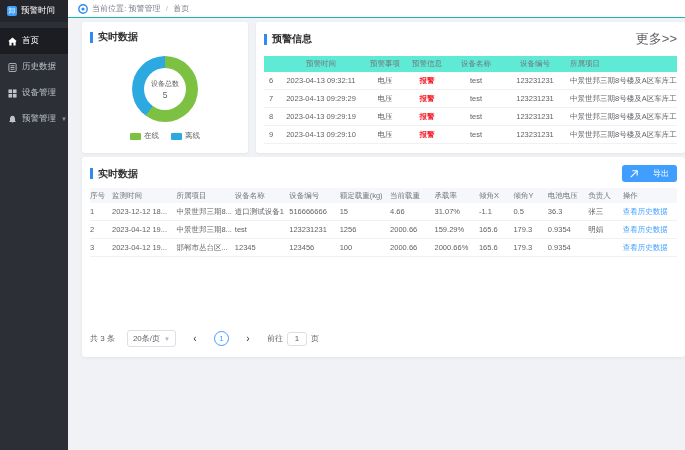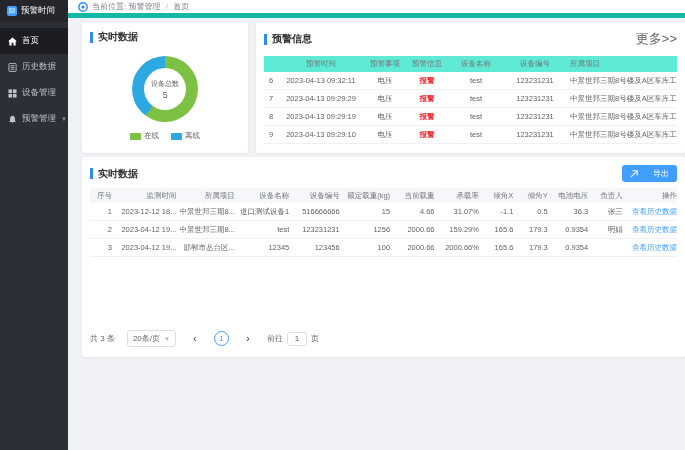--- a/index.html
+++ b/index.html
@@ -10,21 +10,21 @@
   .sidebar{position:absolute;left:0;top:0;width:68px;height:450px;background:#2c2f36;z-index:5}
   .logo{height:22px;display:flex;align-items:center;gap:4px;padding:0 7px;background:#24262c;color:#fff;font-size:8.5px;white-space:nowrap}
   .logo-mark{width:10px;height:10px;border-radius:2px;background:#409eff;display:flex;align-items:center;justify-content:center;color:#fff;font-size:7px;flex:0 0 auto}
   .menu{padding-top:6px}
   .menu-item{height:26px;display:flex;align-items:center;gap:5px;padding:0 8px;font-size:8.5px;color:#bdc2cc;cursor:pointer;white-space:nowrap}
   .menu-item svg{flex:0 0 auto}
   .menu-item.active{background:#1b1d22;color:#fff}
   .menu-item .caret{margin-left:auto;font-size:6px;color:#8a8f99}
 
   
-  .topbar{position:absolute;left:68px;top:0;width:617px;height:18px;background:#fff;display:flex;align-items:center;gap:4px;padding:0 10px;border-bottom:5px solid #14b8a6}
+  .topbar{position:absolute;left:68px;top:0;width:617px;height:18px;background:#fff;display:flex;align-items:center;gap:4px;padding:0 10px;border-bottom:1px solid #14b8a6}
   .topbar .crumb{font-size:8px;color:#7a7f87;white-space:nowrap}
   .crumb-link{cursor:pointer}
   .crumb-sep{margin:0 3px;color:#b8bcc4}
 
   
   .card{position:absolute;background:#fff;border-radius:3px;box-shadow:0 1px 3px rgba(0,0,0,.06)}
   .card-title{display:flex;align-items:center;padding:8px 8px 4px 8px}
   .card-title .bar{width:3px;height:11px;background:#2d8cf0;margin-right:5px;flex:0 0 auto}
   .card-title .txt{font-size:10px;font-weight:600;color:#303133;white-space:nowrap}
   .card-title .right{margin-left:auto}
@@ -49,21 +49,21 @@
   .wrow.head{background:#5eead4;color:#73777e;height:16px;border-bottom:none}
   .wc{text-align:center;white-space:nowrap;overflow:hidden}
   .wc1{width:14px}.wc2{width:86px}.wc3{width:42px}.wc4{width:42px}.wc5{width:56px}.wc6{width:62px}.wc7{flex:1;text-align:left;padding-left:4px}
   .alert-red{color:#f5222d;font-weight:bold}
   .more-link{font-size:13px;color:#606266;cursor:pointer;white-space:nowrap}
 
   
   .rtable{margin:2px 8px 0 8px;font-size:7.5px}
   .rrow{display:flex;align-items:center;height:18px;border-bottom:1px solid #f0f1f4}
   .rrow.head{background:#f5f7fa;color:#73777e;height:15px;border-bottom:none}
-  .rc{text-align:right;white-space:nowrap;overflow:hidden;flex:1 1 auto}
+  .rc{text-align:left;white-space:nowrap;overflow:hidden;flex:1 1 auto}
   .rc1{flex-basis:22px;flex-grow:0}.rc2{flex-basis:64px}.rc3{flex-basis:58px}.rc4{flex-basis:54px}
   .rc5{flex-basis:50px}.rc6{flex-basis:50px}.rc7{flex-basis:44px}.rc8{flex-basis:44px}
   .rc9{flex-basis:34px}.rc10{flex-basis:34px}.rc11{flex-basis:40px}.rc12{flex-basis:34px}.rc13{flex-basis:54px}
   .link{color:#409eff;cursor:pointer}
 
   .export-btn{display:flex;align-items:center;gap:15px;background:#409eff;color:#fff;font-size:8px;padding:3px 8px;border-radius:3px;border:none;cursor:pointer}
 
   
   .pagination{position:absolute;left:8px;bottom:10px;display:flex;align-items:center;gap:12px;font-size:8px;color:#606266}
   .pg-total{white-space:nowrap}

